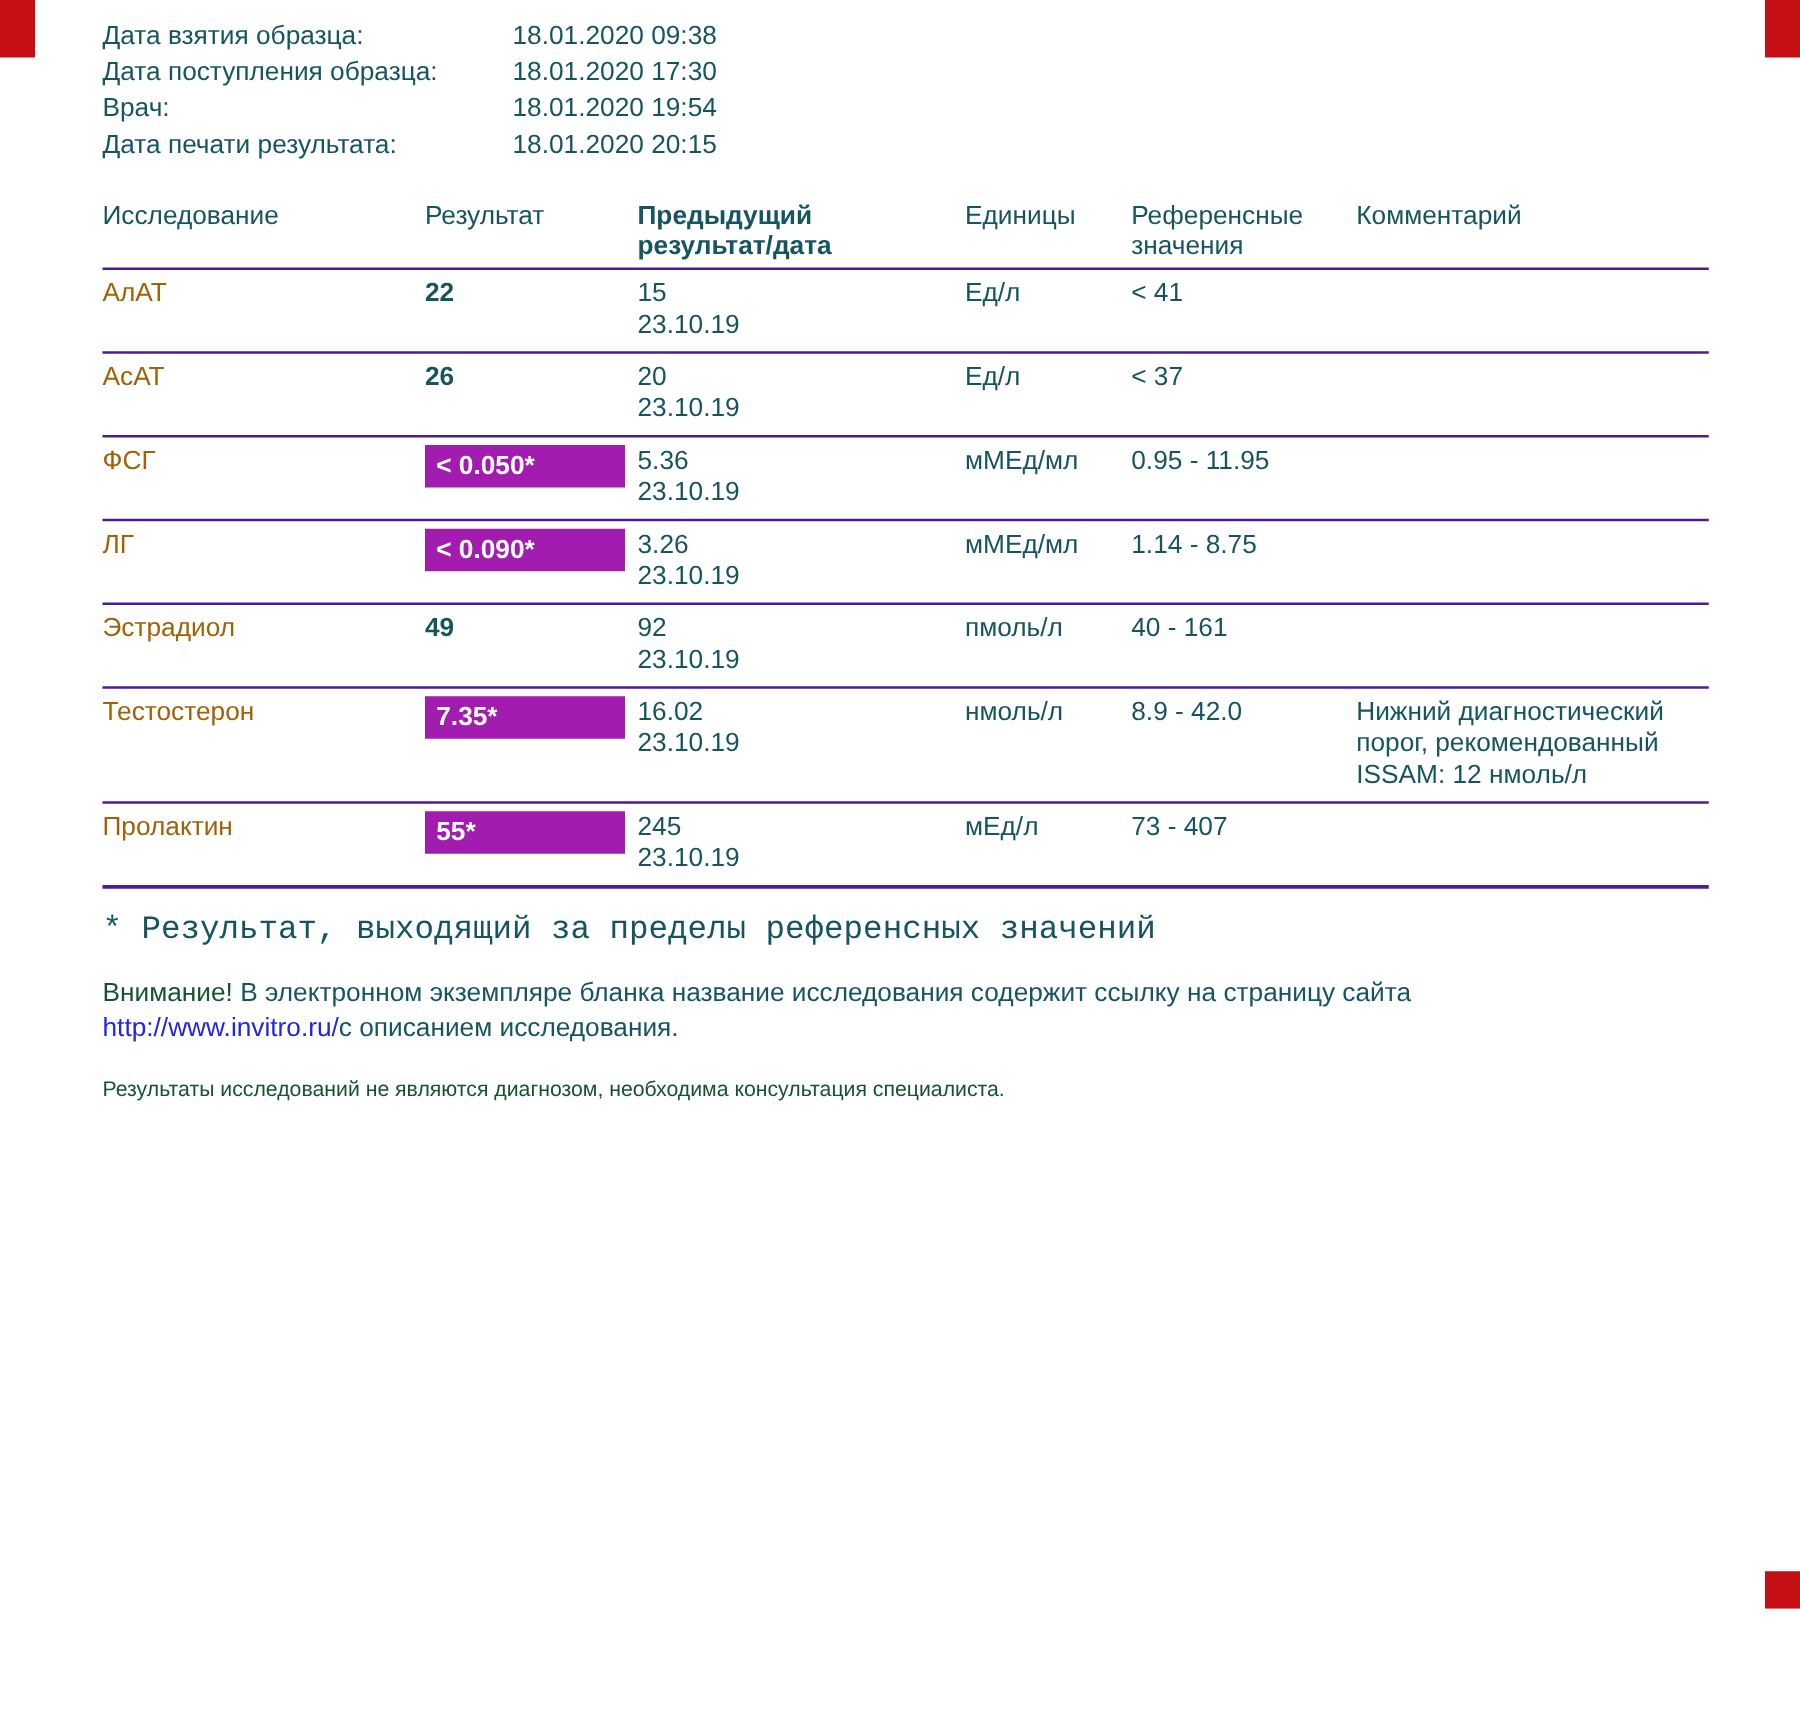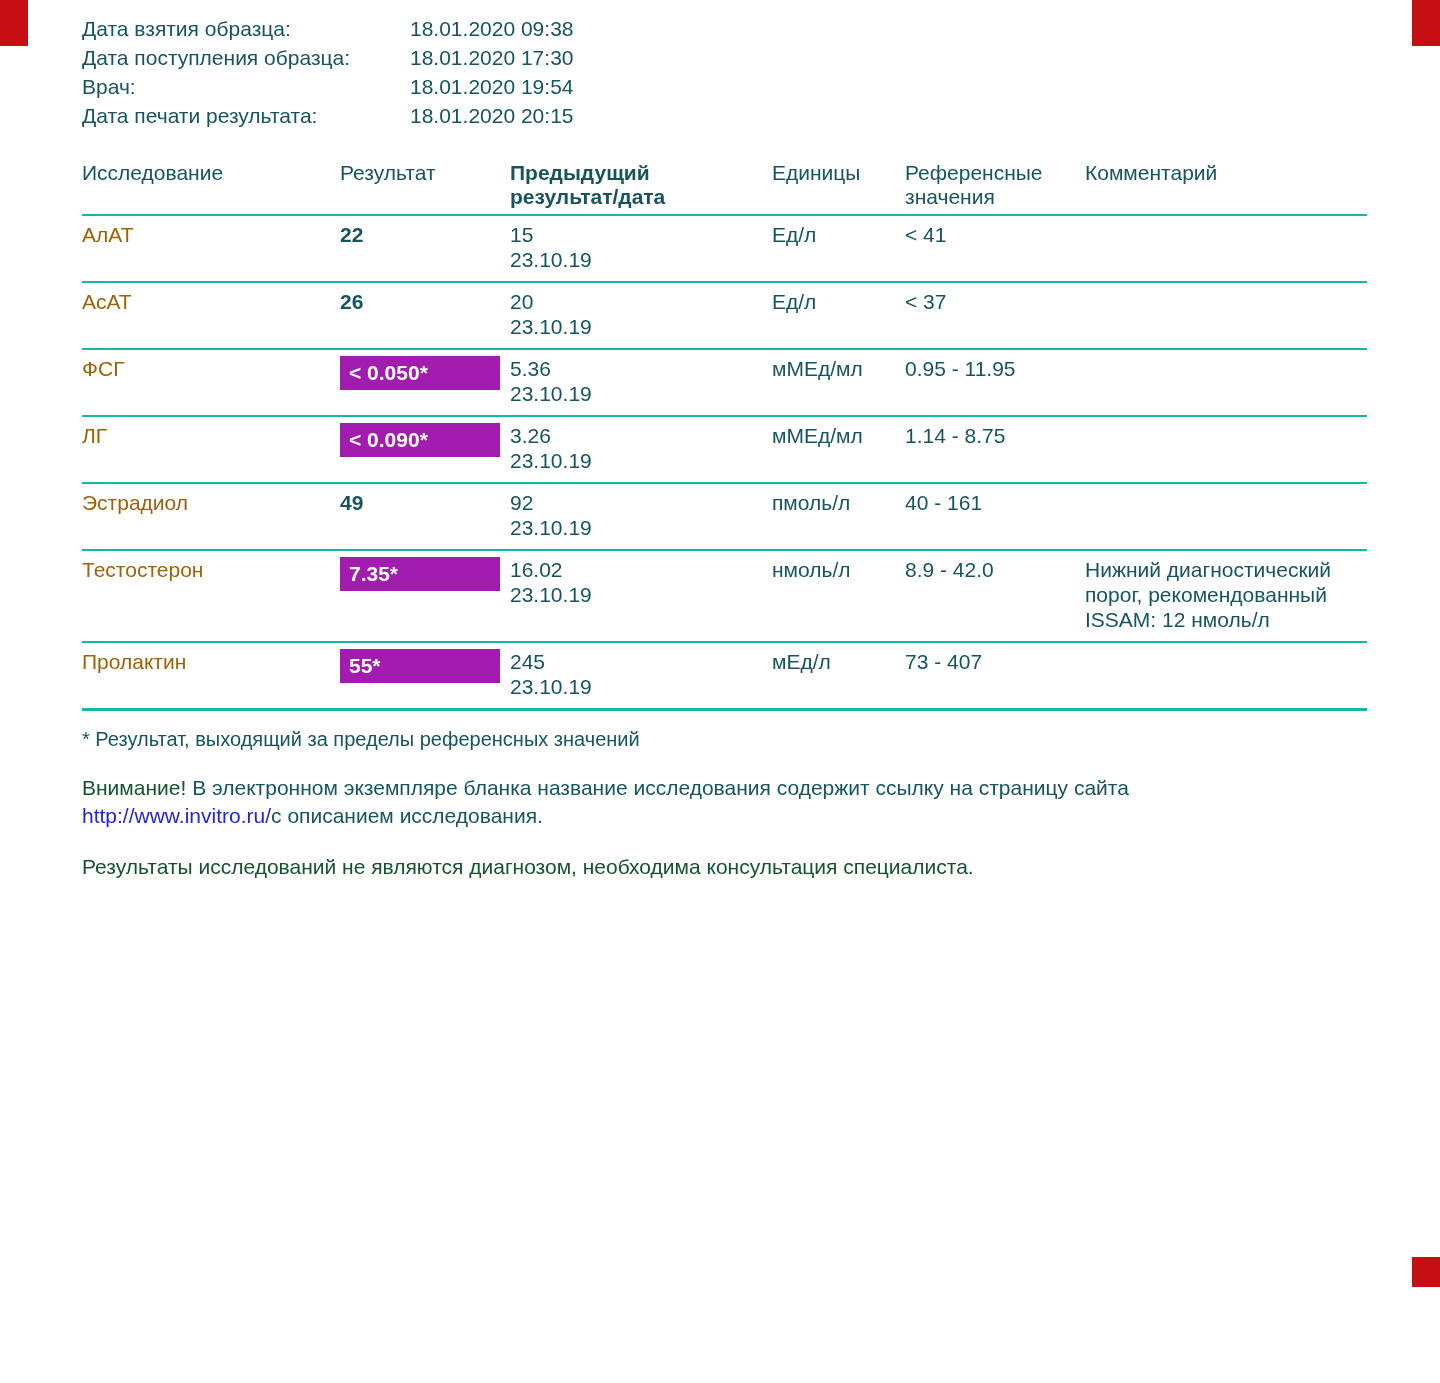--- a/index.html
+++ b/index.html
@@ -21,21 +21,21 @@
   
   .meta-row { display: flex; font-size: 21px; line-height: 29px; }
   .meta-label { width: 328px; flex: 0 0 328px; }
   .meta-value { }
 
   
   .lab-table { margin-top: 31px; width: 1285px; font-size: 21px; line-height: 25px; }
   .trow {
     display: grid;
     grid-template-columns: 258px 170px 262px 133px 180px 1fr;
-    border-bottom: 2px solid #14b8a6;
+    border-bottom: 2px solid #4c1d95;
     padding: 6px 0 9px 0;
     align-items: start;
   }
   .trow:last-child { border-bottom-width: 3px; }
   .thead { padding: 0 0 5px 0; line-height: 24px; }
   .thead .wrap-narrow { display: inline-block; max-width: 162px; font-weight: bold; }
   .thead .wrap-ref { display: inline-block; max-width: 152px; }
   .c { padding-right: 8px; }
   .test-link { color: #a16207; cursor: pointer; }
   .result-plain { font-weight: bold; color: #16555f; }
@@ -43,24 +43,24 @@
     display: inline-block;
     width: 160px;
     padding: 4px 4px 5px 9px;
     background: #a21caf;
     color: #ffffff;
     font-weight: bold;
   }
   .prev-line { }
 
   
-  .footnote { margin: 17px 0 0 0; font-size: 20px; }
+  .footnote { margin: 17px 0 0 0; font-size: 26px; font-family: Liberation Mono, monospace; }
   .dynamics { margin: 25px 0 0 0; font-size: 21.5px; font-weight: bold; line-height: 28px; }
   .attention { margin: 23px 0 0 0; font-size: 21px; line-height: 28px; }
-  .disclaimer { margin: 25px 0 0 0; font-size: 21px; }
+  .disclaimer { margin: 25px 0 0 0; font-size: 17px; }
   .orange { color: #14532d; }
   .url { color: #2323e0; text-decoration: none; cursor: pointer; }
 </style>
 </head>
 <body>
 
 <div class="page">
   <div class="corner corner-tl"></div>
   <div class="corner corner-tr"></div>
   <div class="corner corner-br"></div>

